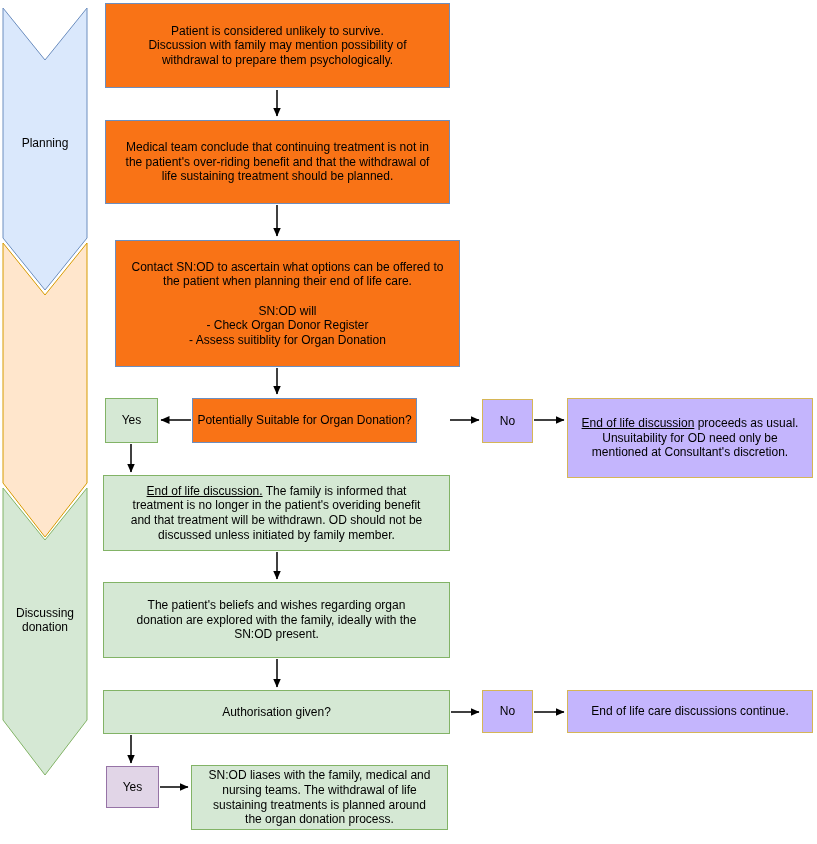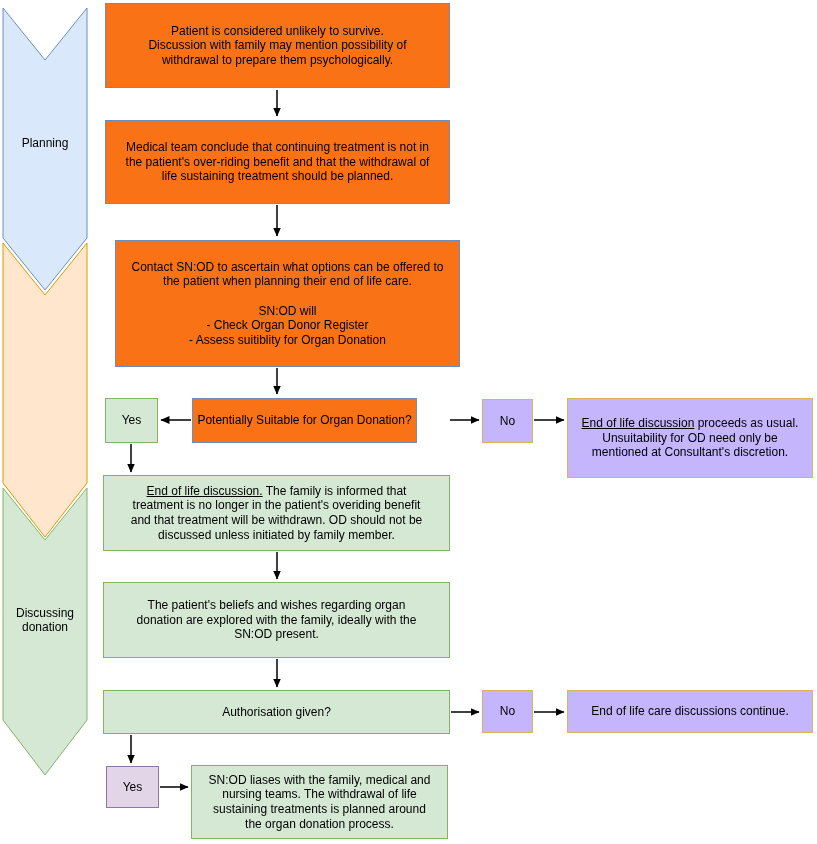--- a/index.html
+++ b/index.html
@@ -33,21 +33,21 @@
   #d1 { left:192px; top:398px; width:225px; height:45px; }
   #y1 { left:105px; top:398px; width:53px;  height:45px; }
   #n1 { left:482px; top:399px; width:51px;  height:44px; }
   #o1 { left:567px; top:398px; width:246px; height:80px; }
   #g1 { left:103px; top:475px; width:347px; height:76px; }
   #g2 { left:103px; top:582px; width:347px; height:76px; }
   #d2 { left:103px; top:690px; width:347px; height:44px; }
   #n2 { left:482px; top:690px; width:51px;  height:43px; }
   #o2 { left:567px; top:690px; width:246px; height:43px; }
   #y2 { left:106px; top:766px; width:53px;  height:42px; }
-  #g3 { left:191px; top:765px; width:257px; height:74px; }
+  #g3 { left:191px; top:765px; width:257px; height:65px; }
 
   #planning-label   { top:136px; }
   #confirming-label { top:356px; }
   #discussing-label { top:606px; }
 </style>
 </head>
 <body>
 
 <div class="canvas">
 

